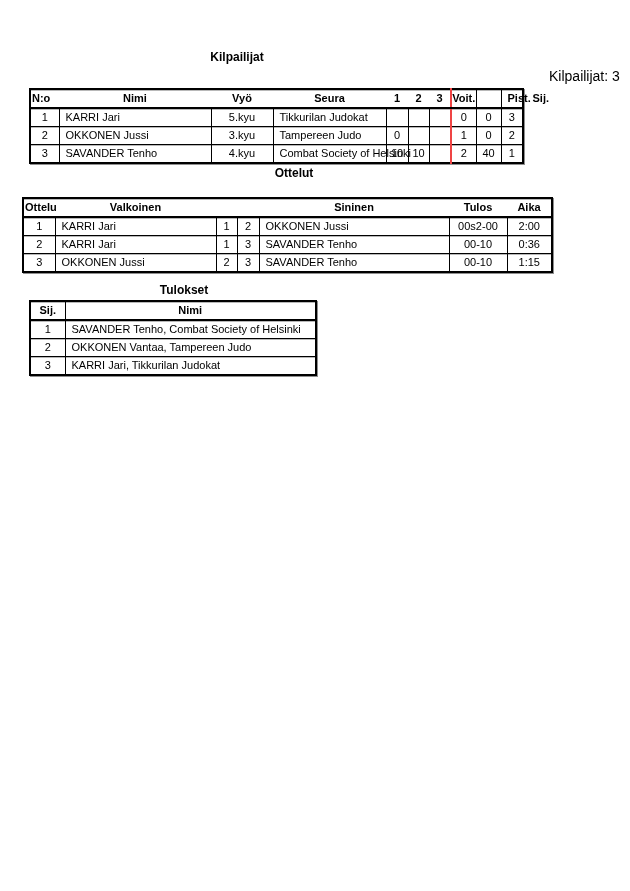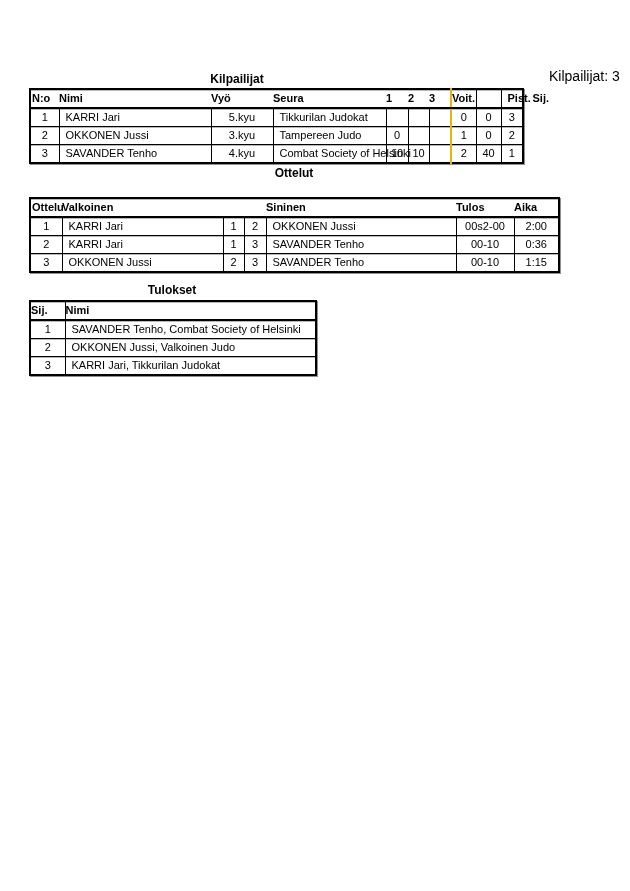--- a/index.html
+++ b/index.html
@@ -14,54 +14,54 @@
 
   .doc-title {
     position: absolute; top: 43px; left: 0; width: 630px;
     text-align: center; font-size: 20px; font-weight: bold;
     white-space: pre; letter-spacing: 0.2px;
   }
   .sec-title {
     position: absolute; transform: translateX(-50%);
     font-size: 12px; font-weight: bold; white-space: pre;
   }
-  .t-kilpailijat { left: 237px; top: 72px; }
+  .t-kilpailijat { left: 237px; top: 50px; }
   .t-ottelut    { left: 294px; top: 166px; }
-  .t-tulokset   { left: 172px; top: 283px; }
+  .t-tulokset   { left: 184px; top: 283px; }
   .count-label { position: absolute; left: 549px; top: 68px; font-size: 14px; }
 
   table.tbl {
     position: absolute;
     border-collapse: collapse; table-layout: fixed;
     border: 2px solid #000;
     background: #fff;
     box-shadow: 1px 1px 0 #8f8f8f;
   }
   .tbl th, .tbl td {
     height: 17px; padding: 0;
     font-size: 11px; line-height: 17px;
     vertical-align: middle; white-space: nowrap;
     box-shadow: inset 0 1px 0 #b8b8b8;
   }
   .tbl th {
-    font-weight: bold; text-align: left;
+    font-weight: bold; text-align: center;
     border-bottom: 2px solid #000;
     overflow: visible;
   }
   .tbl td {
     border: 1px solid #000; text-align: center; overflow: hidden;
   }
   .tbl .al { text-align: left; padding-left: 6px; margin-left: 41px; }
   .tbl th.al { padding-left: 1px; }
   .tbl .ov { overflow: visible; }
-  .competitors th.gdiv, .competitors td.gdiv { border-left: 2px solid #eab308; }
+  .competitors th.gdiv, .competitors td.gdiv { border-left: 2px solid #ef4444; }
   .competitors th.vline { border-left: 1px solid #000; padding-left: 31px; }
   .results th.vline { border-left: 1px solid #000; }
   .tbl-competitors { left: 29px; top: 88px;  width: 493px; }
-  .tbl-matches     { left: 29px; top: 197px; width: 529px; }
+  .tbl-matches     { left: 22px; top: 197px; width: 529px; }
   .tbl-results     { left: 29px; top: 300px; width: 286px; }
 </style>
 </head>
 <body>
 
 <div class="page">
 
   <div class="sec-title t-kilpailijat">Kilpailijat</div>
   <div class="count-label">Kilpailijat: 3</div>
 
@@ -199,21 +199,21 @@
         <th class="vline">Nimi</th>
       </tr>
     </thead>
     <tbody>
       <tr>
         <td>1</td>
         <td class="al">SAVANDER Tenho, Combat Society of Helsinki</td>
       </tr>
       <tr>
         <td>2</td>
-        <td class="al">OKKONEN Jussi, Valkoinen Judo</td>
+        <td class="al">OKKONEN Vantaa, Tampereen Judo</td>
       </tr>
       <tr>
         <td>3</td>
         <td class="al">KARRI Jari, Tikkurilan Judokat</td>
       </tr>
     </tbody>
   </table>
 
 </div>
 

